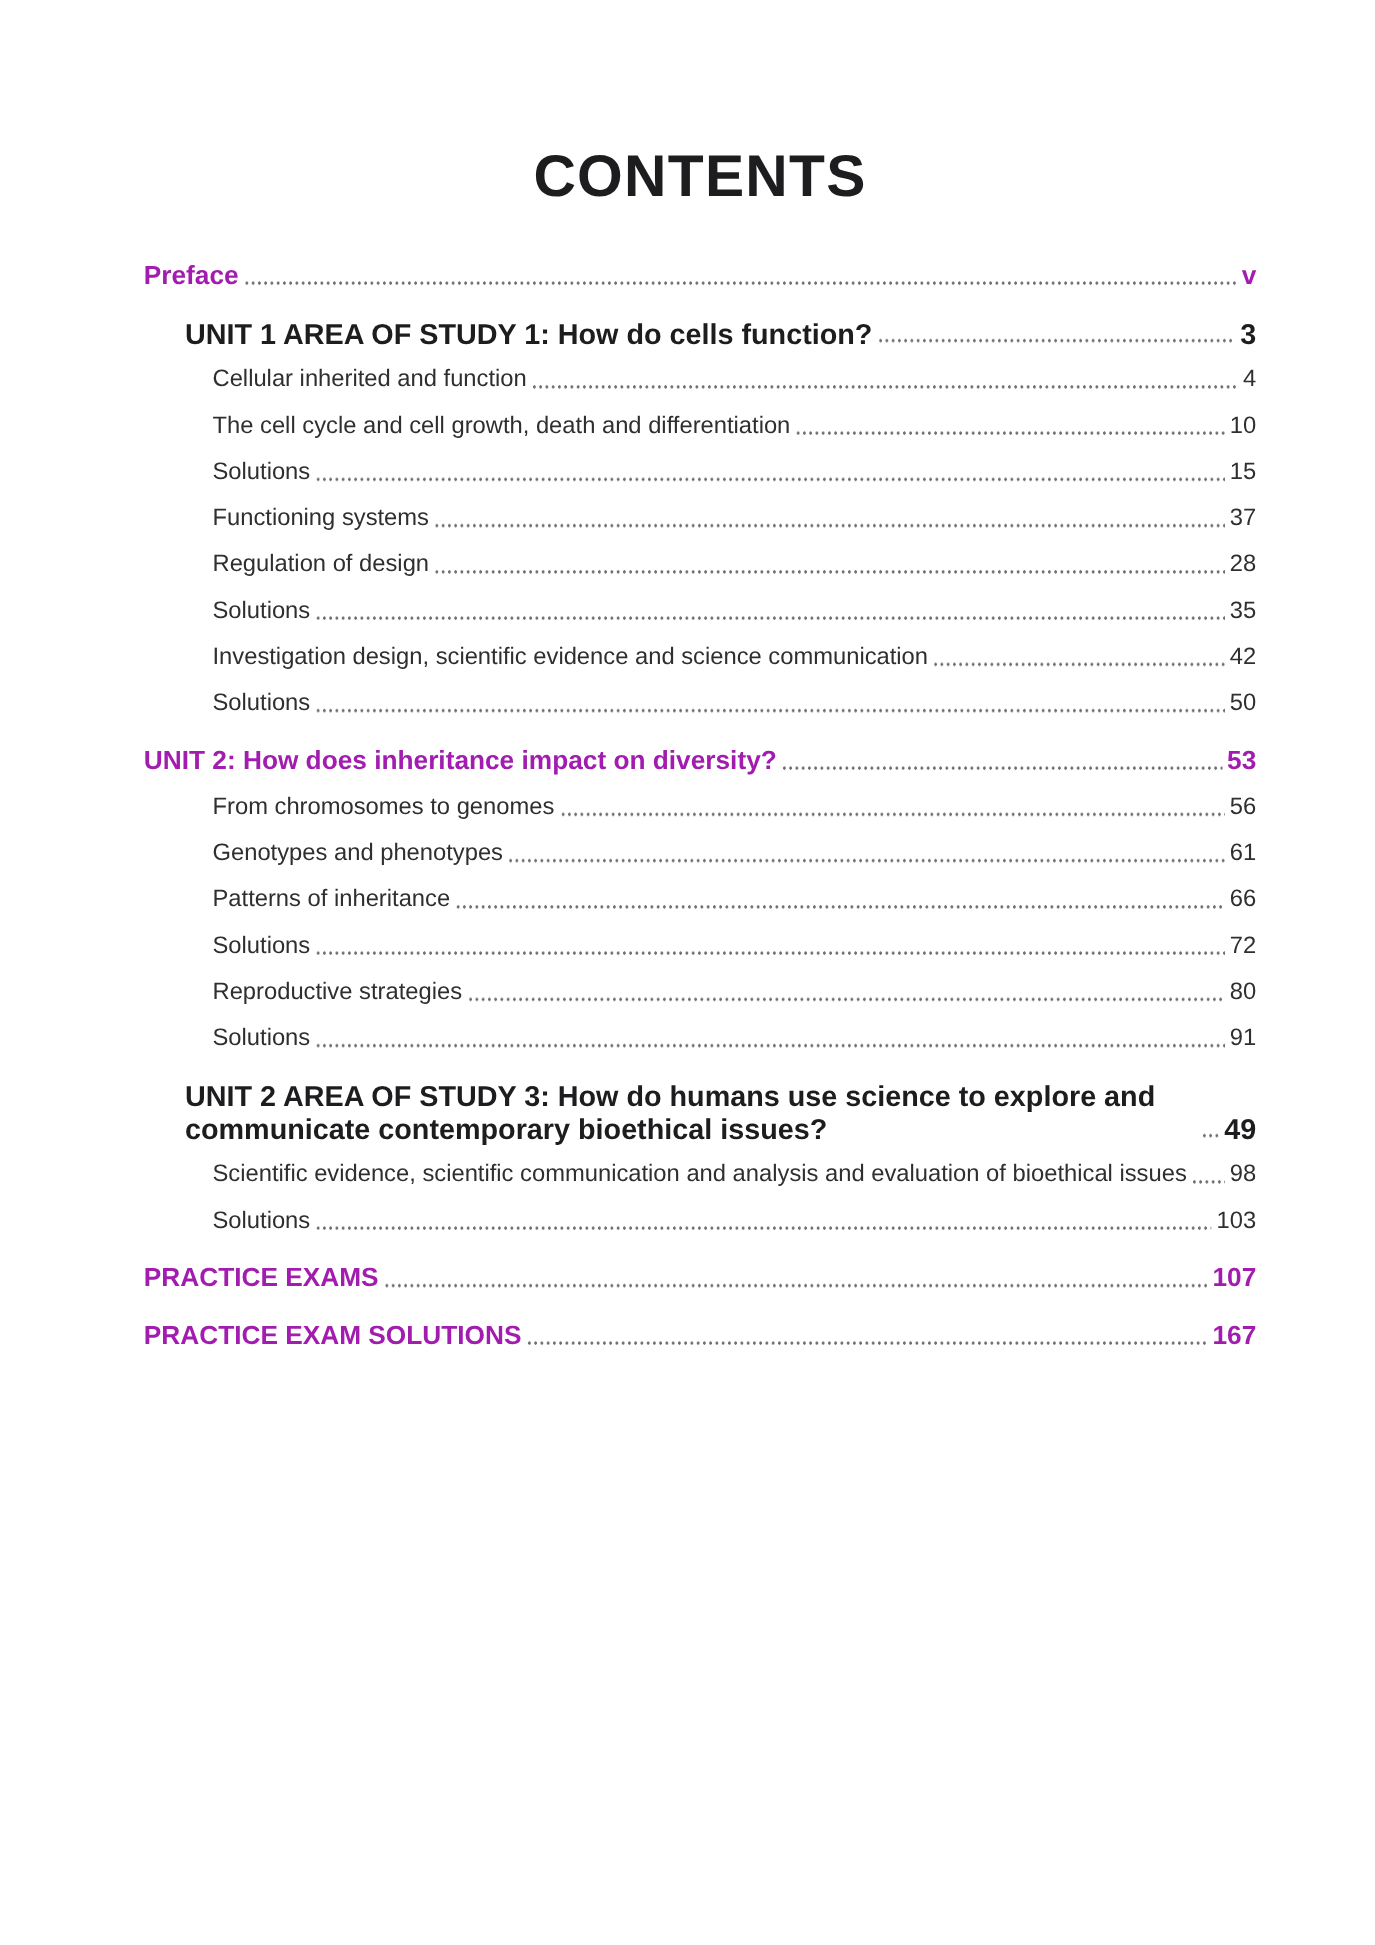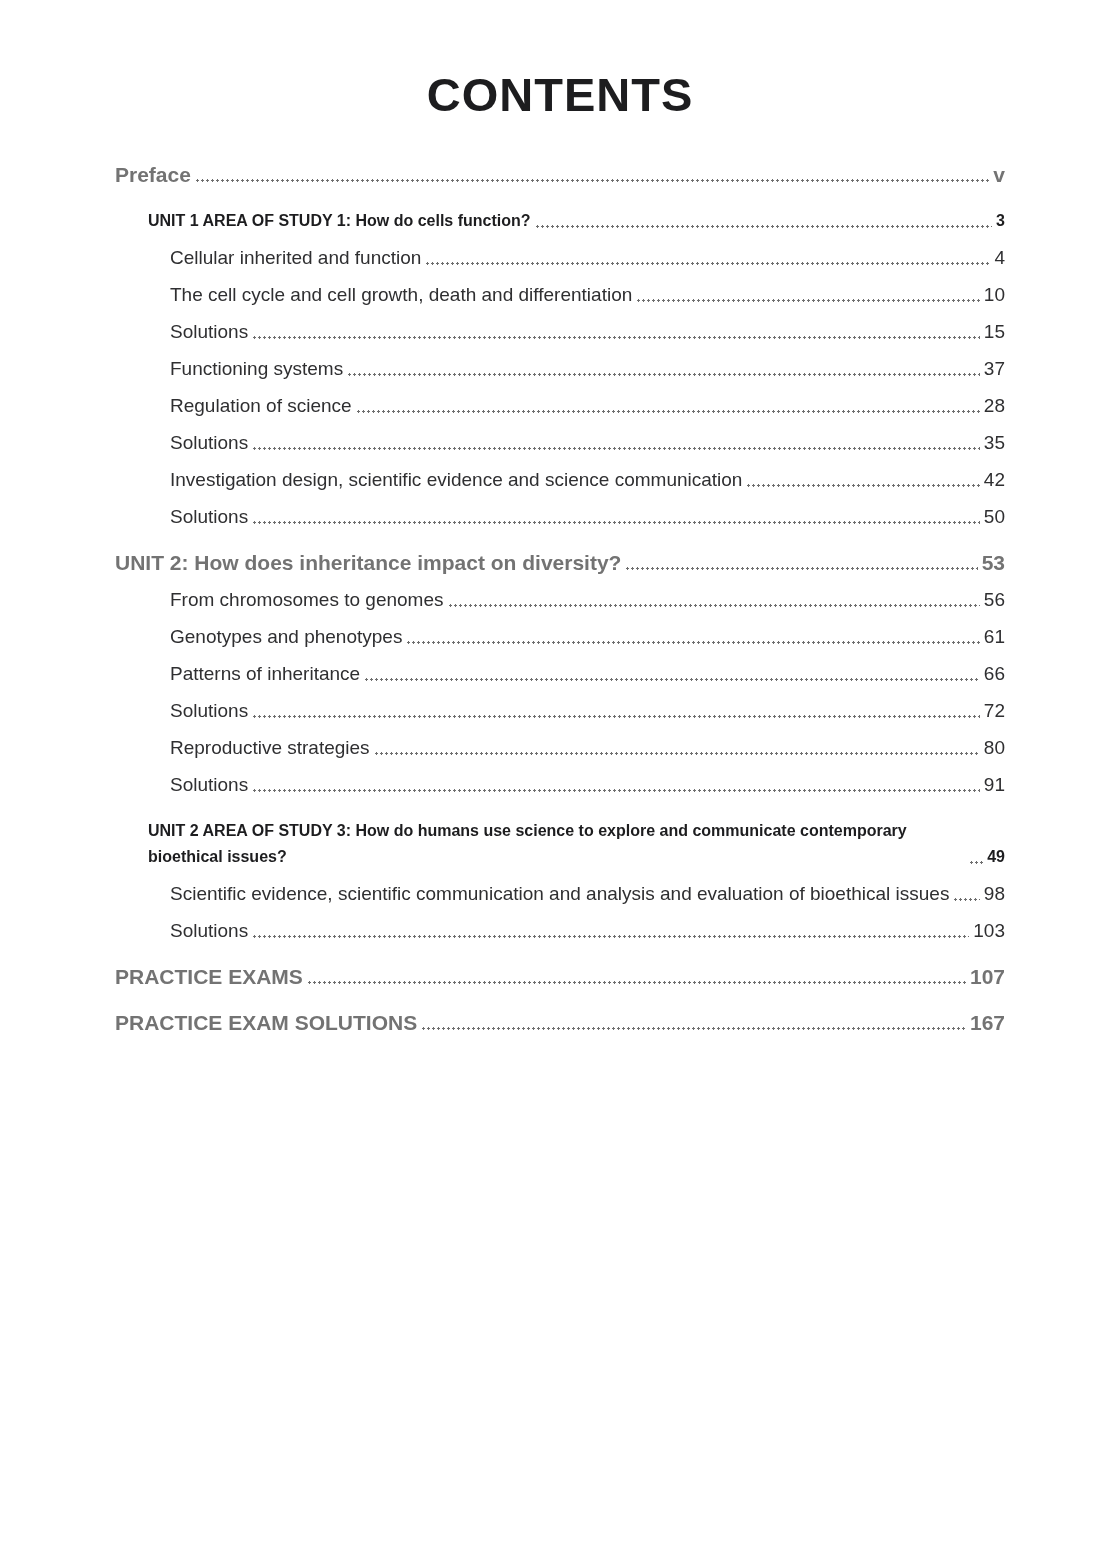--- a/index.html
+++ b/index.html
@@ -1,40 +1,40 @@
 <!DOCTYPE html>
 <html><head>
 <meta charset="utf-8">
 <style>
   html,body{margin:0;padding:0;background:#ffffff;}
   .page{
     width:1100px;height:1556px;background:#ffffff;position:relative;
     font-family:"Liberation Sans",sans-serif;color:#1d1d1f;overflow:hidden;
-    box-sizing:border-box;padding:68px 95px 0 115px;
+    box-sizing:border-box;padding:114px 95px 0 115px;
   }
   h1.title{
     margin:0;text-align:center;font-size:47px;font-weight:800;
     letter-spacing:1px;line-height:54px;color:#1d1d1f;
   }
   .toc{margin-top:40px;}
   .row{
     display:flex;align-items:stretch;line-height:26px;margin:0 0 11px 0;
   }
   .row .label{flex:0 1 auto;}
   .row .leader{
     flex:1 1 auto;min-width:14px;margin:0 4px;
     background-image:radial-gradient(circle,#6e6e6e 1.1px,rgba(0,0,0,0) 1.4px);
     background-size:5px 3px;background-repeat:repeat-x;
     background-position:left bottom 6px;
   }
   .row .pagenum{flex:0 0 auto;align-self:flex-end;}
   
-  .l0{font-size:21px;font-weight:700;color:#737373;}
+  .l0{font-size:21px;font-weight:700;color:#a21caf;}
   
-  .l1{font-size:16px;font-weight:700;color:#1d1d1f;padding-left:33px;}
+  .l1{font-size:23px;font-weight:700;color:#1d1d1f;padding-left:33px;}
   
   .l2{font-size:19px;font-weight:400;color:#2f2f31;padding-left:55px;}
   
   .sec{margin-top:20px;}
 </style>
 </head>
 <body>
 
 <div class="page">
   <h1 class="title">CONTENTS</h1>
@@ -73,21 +73,21 @@
     </div>
 
 
     <div class="row l2">
       <span class="label">Functioning systems</span>
       <span class="leader"></span>
       <span class="pagenum">37</span>
     </div>
 
     <div class="row l2">
-      <span class="label">Regulation of science</span>
+      <span class="label">Regulation of design</span>
       <span class="leader"></span>
       <span class="pagenum">28</span>
     </div>
 
     <div class="row l2">
       <span class="label">Solutions</span>
       <span class="leader"></span>
       <span class="pagenum">35</span>
     </div>
 

